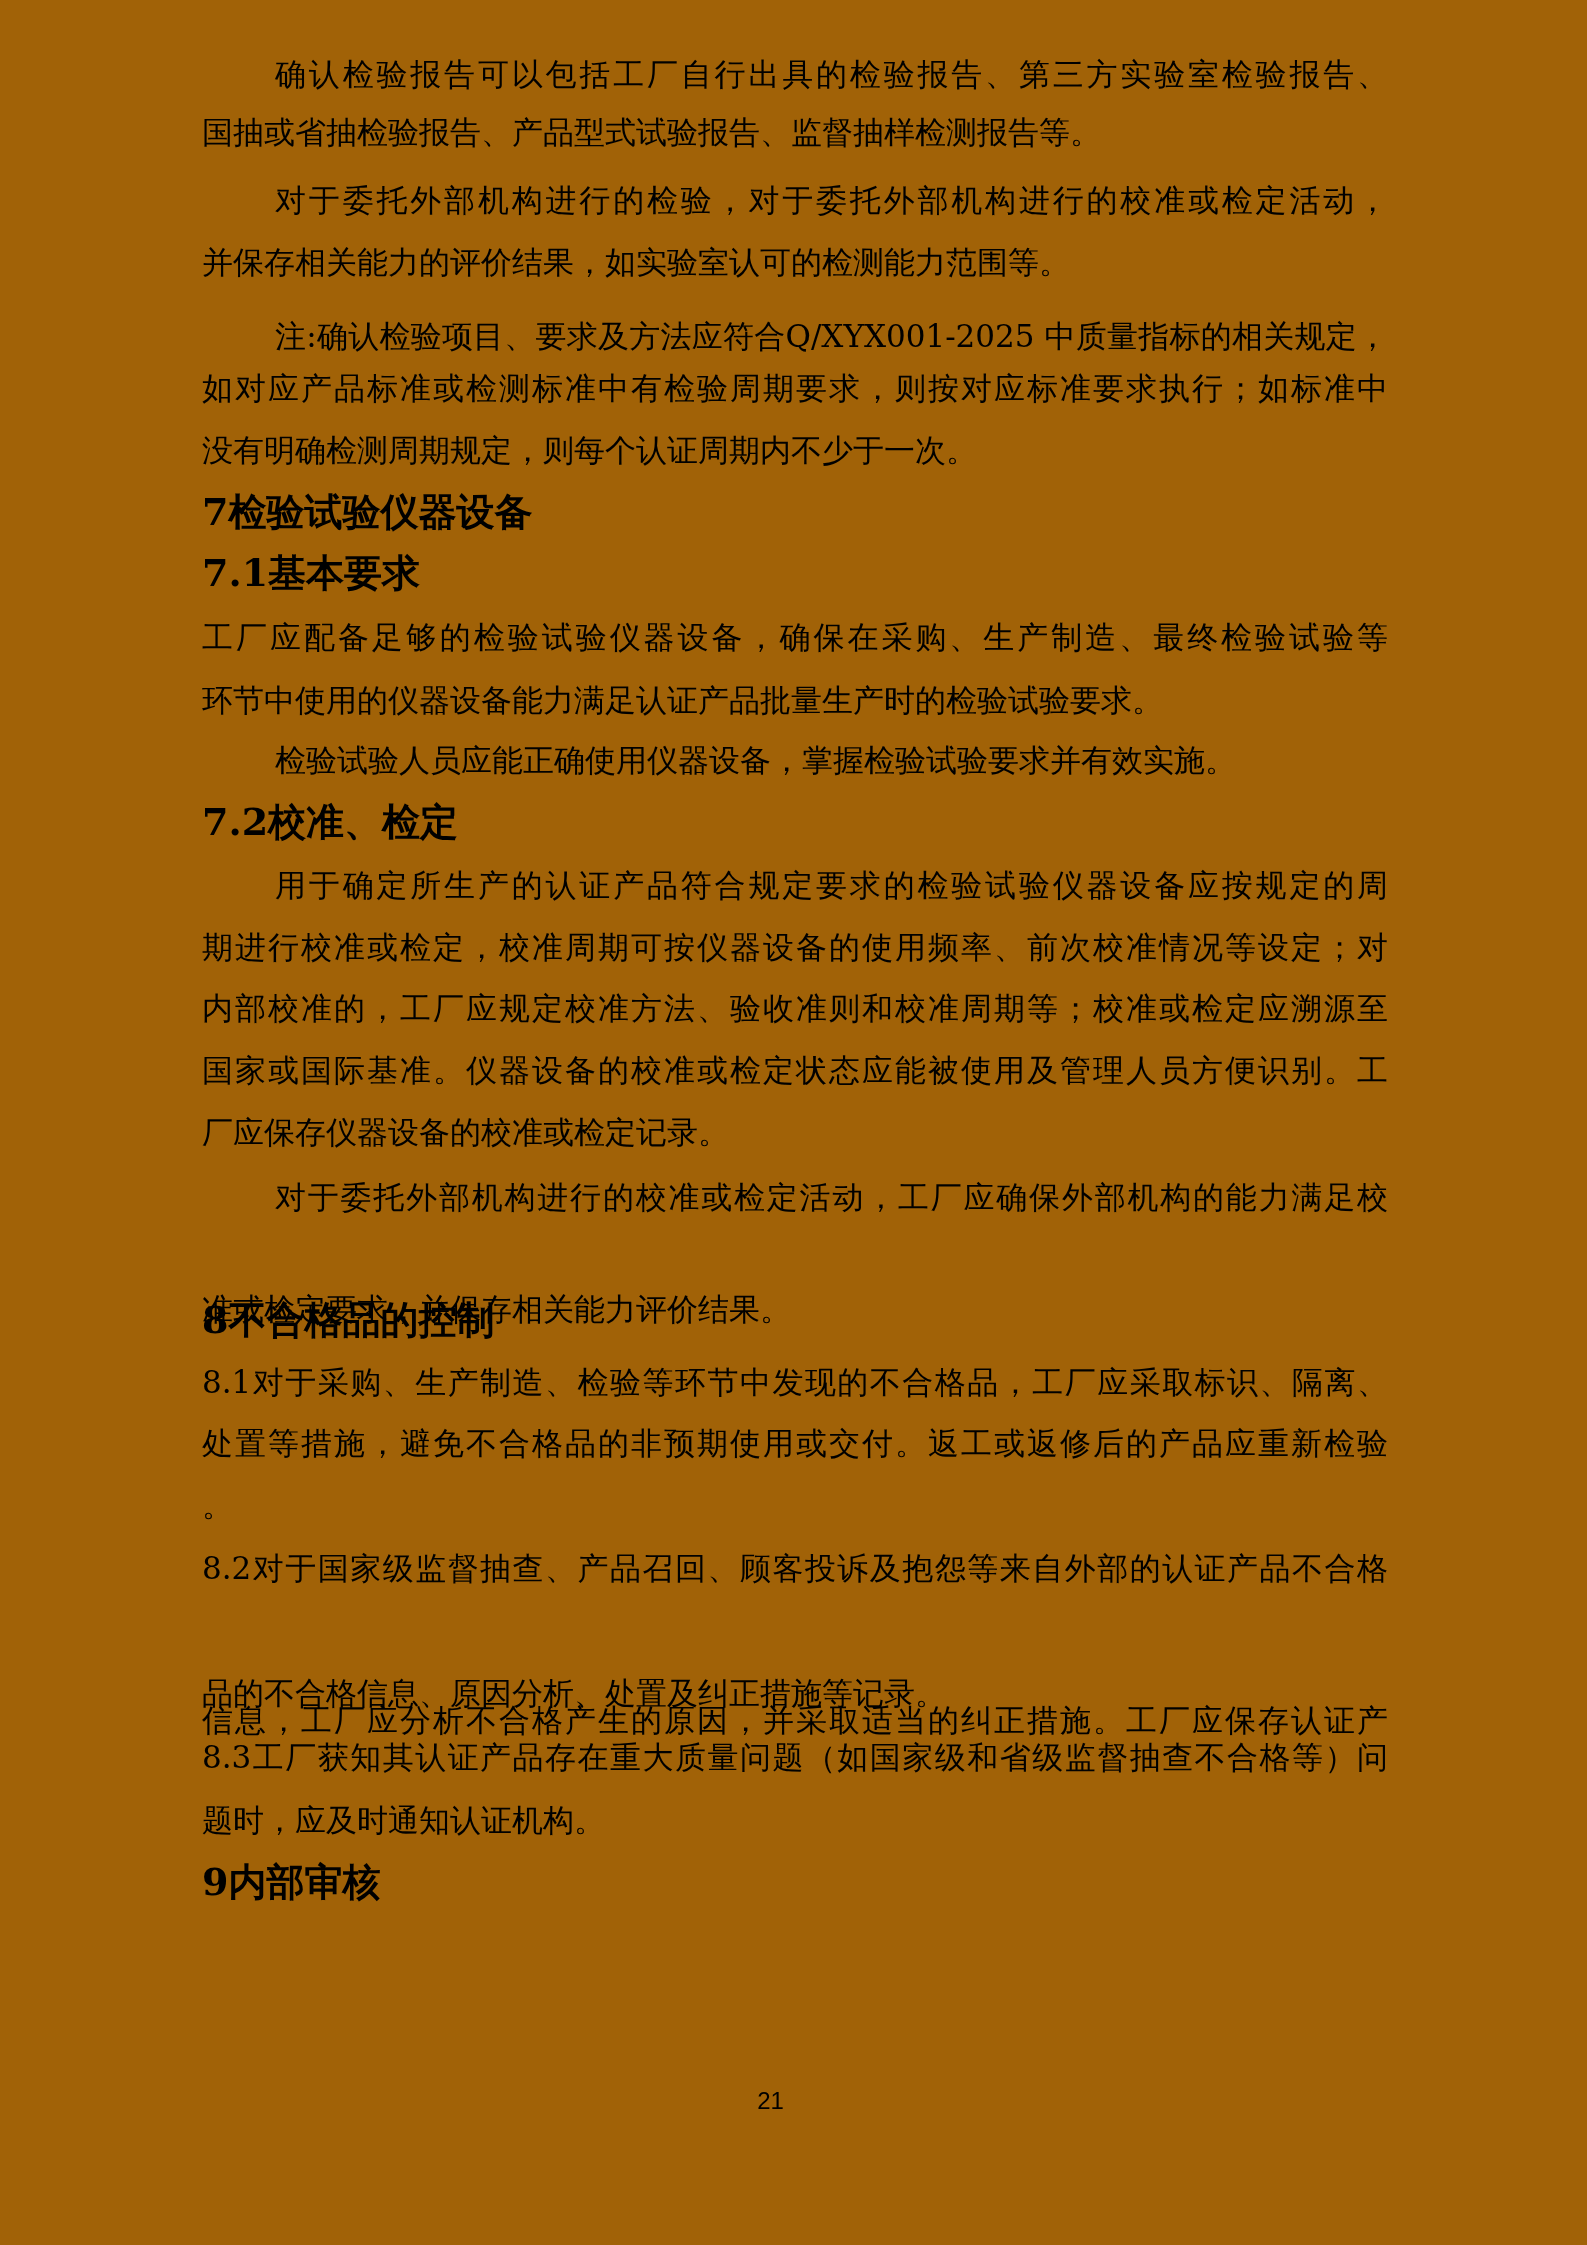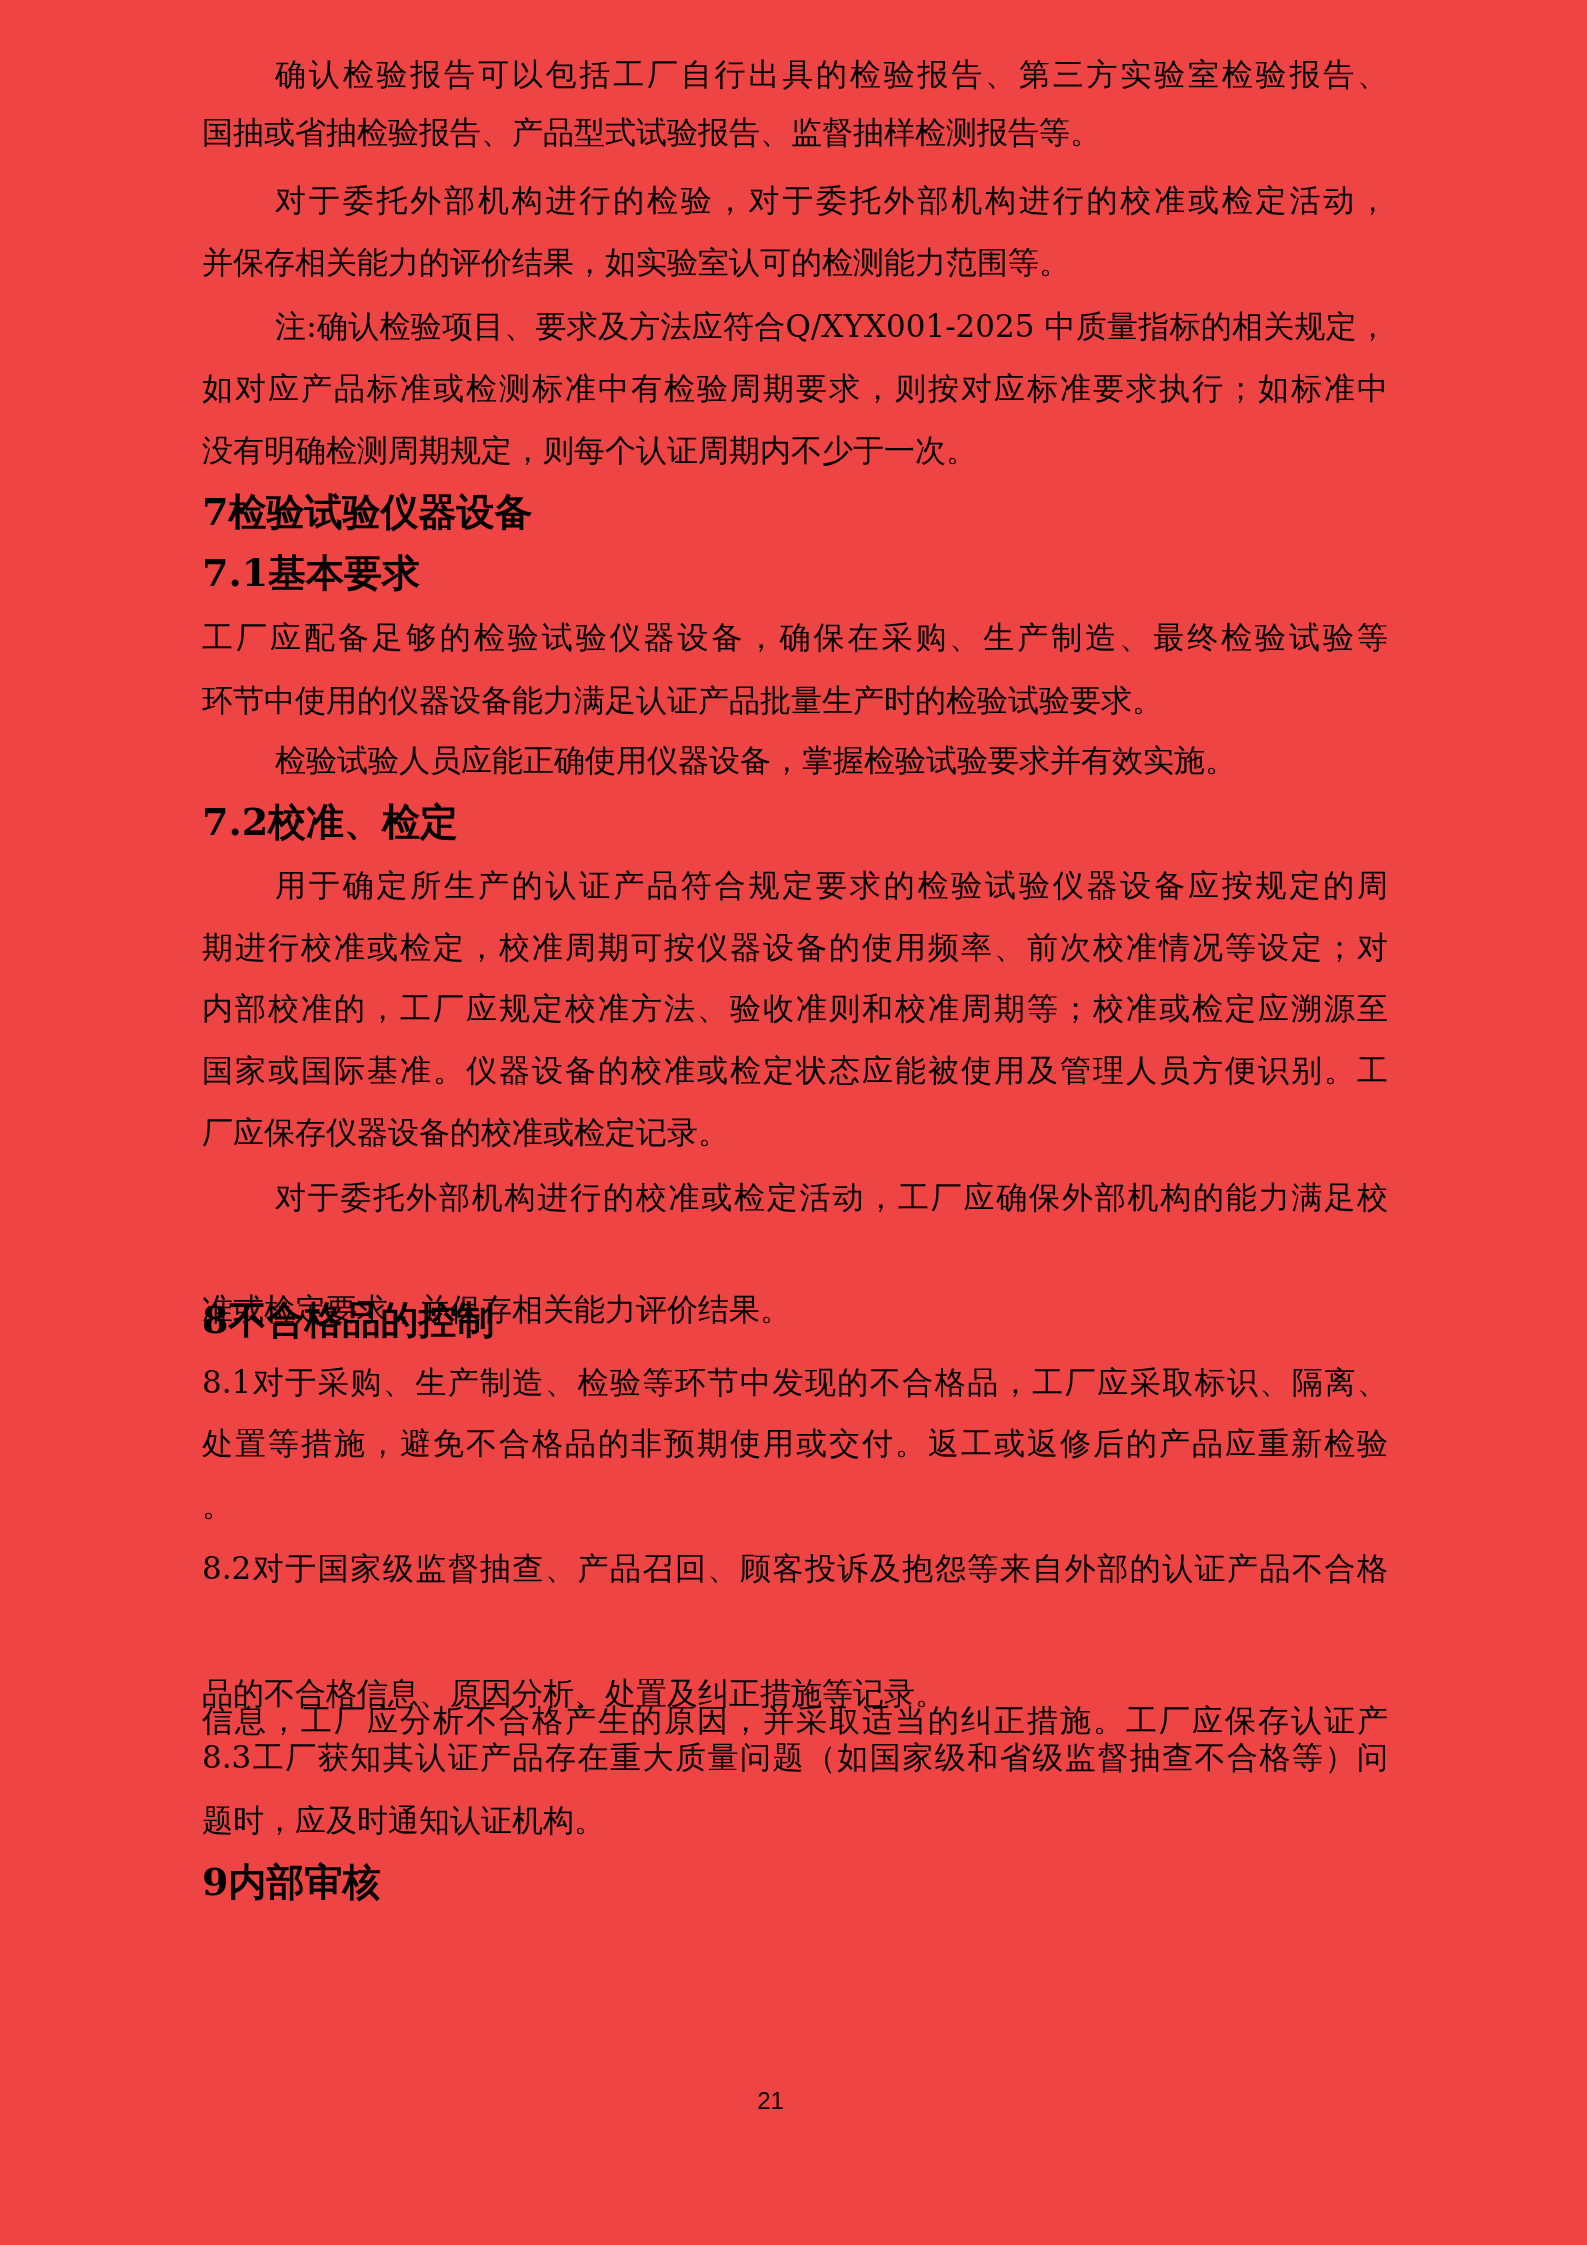--- a/index.html
+++ b/index.html
@@ -13,21 +13,21 @@
     position: relative;
     overflow: hidden;
     font-family: "DejaVu Serif", "Liberation Serif", serif;
     color: #000000;
   }
   .page {
     position: absolute;
     left: 0; top: 0;
     width: 1587px;
     height: 2245px;
-    background: #ef4444;
+    background: #a16207;
   }
   .line {
     position: absolute;
     left: 202px;
     width: 1186px;
     height: 40px;
     line-height: 40px;
     font-size: 31px;
     white-space: nowrap;
     overflow: visible;
@@ -58,21 +58,21 @@
 </style>
 </head>
 <body>
 
 <div class="page">
   <div id="lines">
       <div class="line indent full" style="top: 54px;">确认检验报告可以包括工厂自行出具的检验报告、第三方实验室检验报告、</div>
       <div class="line" style="top: 112px;">国抽或省抽检验报告、产品型式试验报告、监督抽样检测报告等。</div>
       <div class="line indent full" style="top: 180px;">对于委托外部机构进行的检验，对于委托外部机构进行的校准或检定活动，</div>
       <div class="line" style="top: 242px;">并保存相关能力的评价结果，如实验室认可的检测能力范围等。</div>
-      <div class="line indent full" style="top: 306px;">注:确认检验项目、要求及方法应符合Q/XYX001-2025 中质量指标的相关规定，</div>
+      <div class="line indent full" style="top: 316px;">注:确认检验项目、要求及方法应符合Q/XYX001-2025 中质量指标的相关规定，</div>
       <div class="line full" style="top: 368px;">如对应产品标准或检测标准中有检验周期要求，则按对应标准要求执行；如标准中</div>
       <div class="line" style="top: 430px;">没有明确检测周期规定，则每个认证周期内不少于一次。</div>
       <div class="line heading" style="top: 492px;">7检验试验仪器设备</div>
       <div class="line heading" style="top: 553px;">7.1基本要求</div>
       <div class="line full" style="top: 617px;">工厂应配备足够的检验试验仪器设备，确保在采购、生产制造、最终检验试验等</div>
       <div class="line" style="top: 680px;">环节中使用的仪器设备能力满足认证产品批量生产时的检验试验要求。</div>
       <div class="line indent" style="top: 740px;">检验试验人员应能正确使用仪器设备，掌握检验试验要求并有效实施。</div>
       <div class="line heading" style="top: 802px;">7.2校准、检定</div>
       <div class="line indent full" style="top: 865px;">用于确定所生产的认证产品符合规定要求的检验试验仪器设备应按规定的周</div>
       <div class="line full" style="top: 927px;">期进行校准或检定，校准周期可按仪器设备的使用频率、前次校准情况等设定；对</div>

